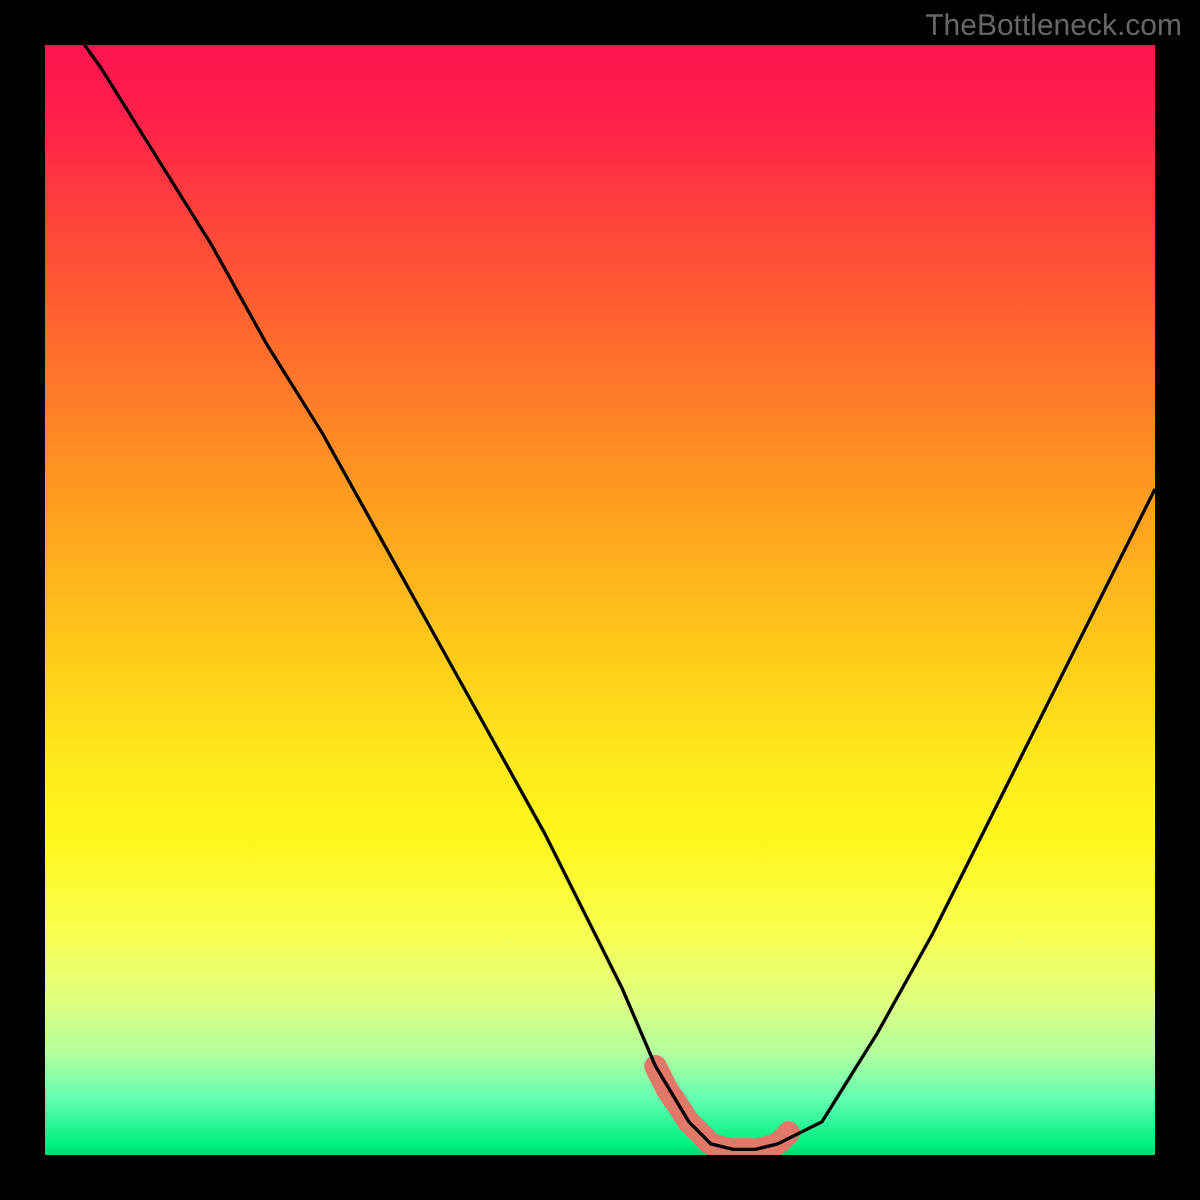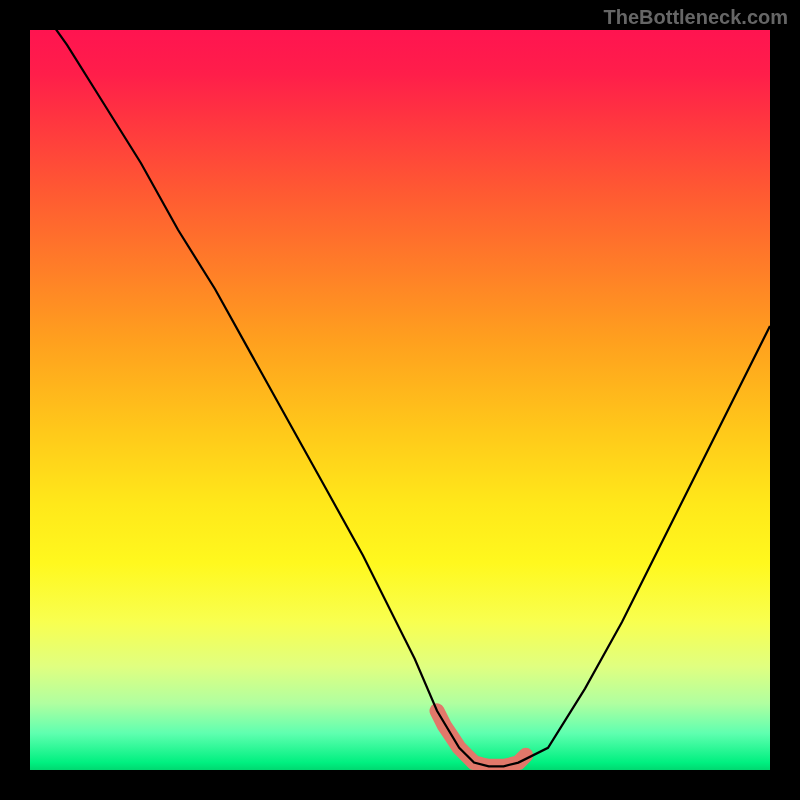--- a/index.html
+++ b/index.html
@@ -10,21 +10,21 @@
     background: #000;
     position: relative;
     font-family: Arial, sans-serif;
   }
   .watermark {
     position: absolute;
     top: 6px;
     right: 12px;
     color: #666;
     font-size: 20px;
-    font-weight: 700;
+    font-weight: 400;
     z-index: 10;
   }
   .plot-area {
     position: absolute;
     left: 30px;
     top: 30px;
     width: 740px;
     height: 740px;
     overflow: hidden;
   }

